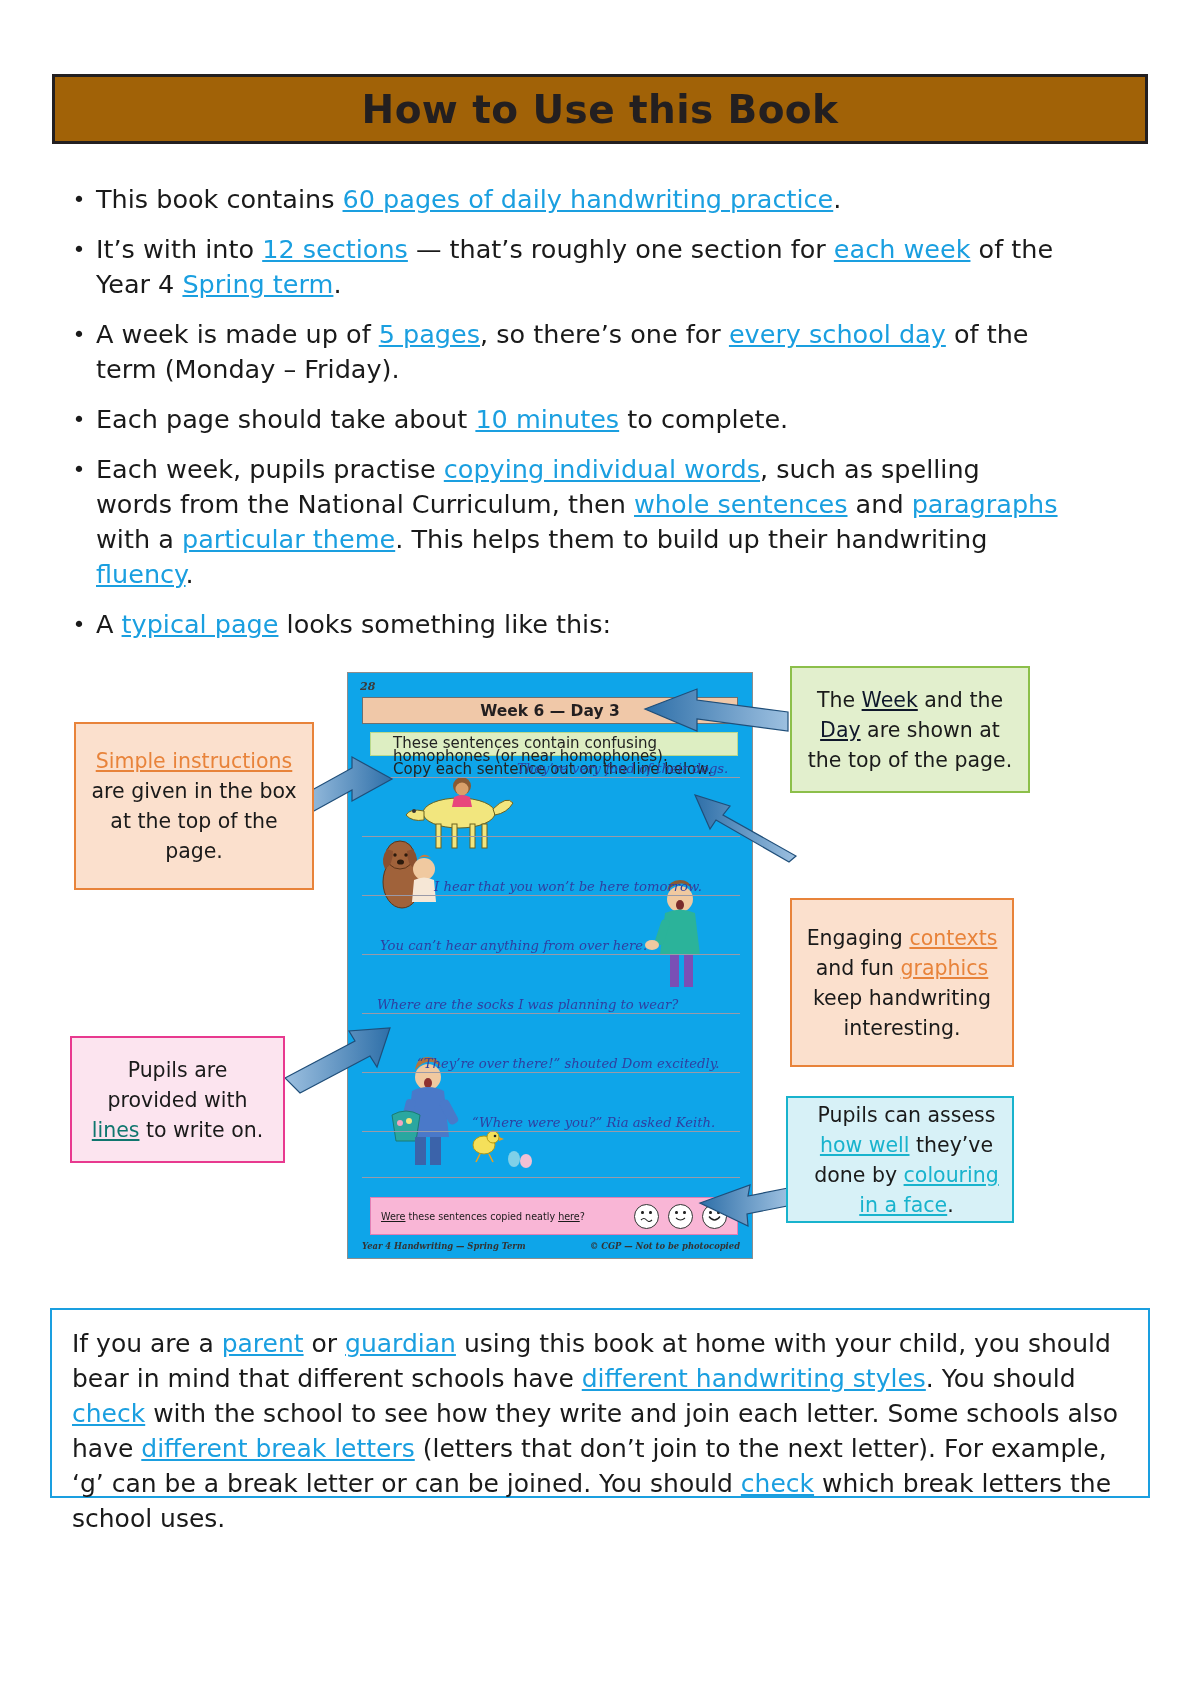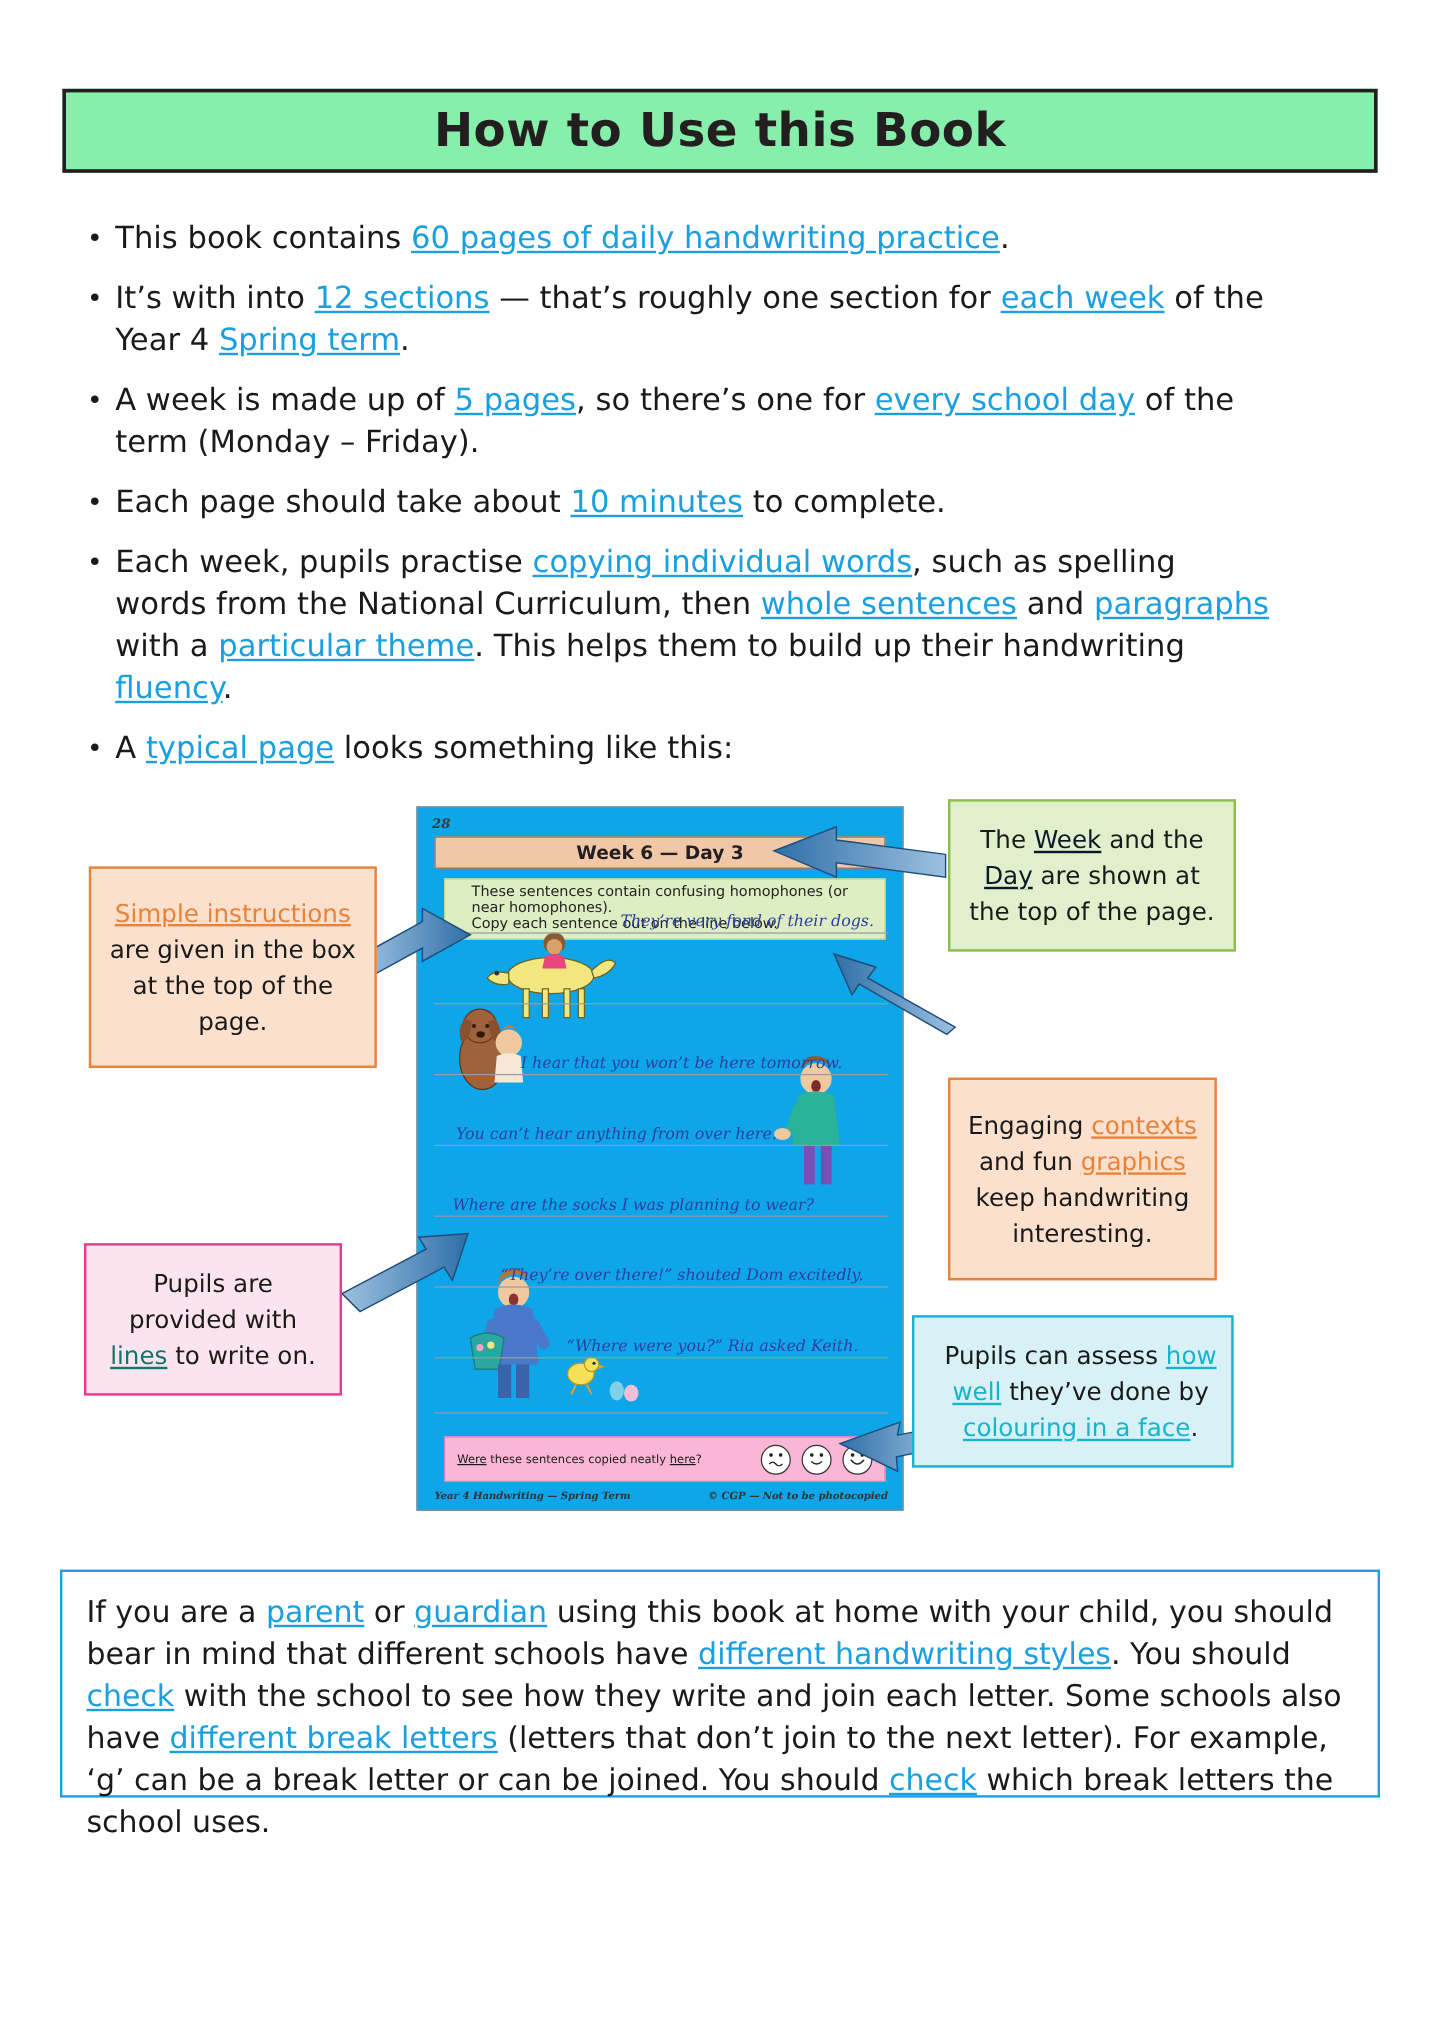--- a/index.html
+++ b/index.html
@@ -7,21 +7,21 @@
     width:1200px;height:1697px;
     background:#ffffff;
     font-family:"Liberation Sans", sans-serif;
     position:relative;
     overflow:hidden;
   }
 
   
   .page-header{
     position:absolute; left:52px; top:74px; width:1096px; height:70px;
-    background:#86efac;
+    background:#a16207;
     border:3px solid #231f20;
     box-sizing:border-box;
     display:flex; align-items:center; justify-content:center;
   }
   .page-header .title{
     font-family:"DejaVu Sans", sans-serif;
     font-size:39px; font-weight:bold; color:#231f20;
     letter-spacing:.4px;
   }
 
@@ -63,21 +63,21 @@
   .co-cyan  {background:#d7f1f7;border:2px solid #18b3cd;}
   .u-orange{color:#e8833a;text-decoration:underline;text-underline-offset:2px;}
   .u-green {color:#0f172a;text-decoration:underline;text-underline-offset:2px;}
   .u-pink  {color:#0f766e;text-decoration:underline;text-underline-offset:2px;}
   .u-cyan  {color:#18b3cd;text-decoration:underline;text-underline-offset:2px;}
 
   #co-instructions{left:74px; top:686px; width:240px; height:168px;}
   #co-weekday    {left:790px; top:666px; width:240px; height:127px;}
   #co-graphics   {left:790px; top:862px; width:224px; height:169px;}
   #co-lines      {left:70px; top:1036px; width:215px; height:127px;}
-  #co-faces      {left:760px; top:1096px; width:268px; height:127px;padding-left:23px;}
+  #co-faces      {left:786px; top:1096px; width:228px; height:127px;padding-left:23px;}
 
   
   .arrows{position:absolute;left:0;top:0;width:1200px;height:1697px;z-index:5;pointer-events:none;}
 
   
   .sample{
     position:absolute; left:347px; top:672px;
     width:406px; height:587px;
     background:#0ea5e9;
     border:1.5px solid #8d8d8d;
@@ -92,26 +92,26 @@
   }
   .sp-title{
     position:absolute;left:14px;top:24px;width:376px;height:27px;
     background:#f0c8a8;border:1.3px solid #6f6f6f;
     box-sizing:border-box;
     display:flex;align-items:center;justify-content:center;
     font-family:"DejaVu Sans", sans-serif;
     font-weight:bold;font-size:15.5px;color:#231f20;
   }
   .sp-instr{
-    position:absolute;left:22px;top:59px;width:368px;height:51px;
+    position:absolute;left:22px;top:59px;width:368px;height:24px;
     background:#ddeec2;border:1px solid #b9d98c;
     box-sizing:border-box;
     padding:4px 10px 0 22px;
     font-family:"DejaVu Sans", sans-serif;
-    font-size:12px;line-height:13px;color:#222;
+    font-size:15px;line-height:13px;color:#222;
   }
   .sp-lines{position:absolute;left:14px;top:104px;width:378px;height:404px;}
   .wline{position:absolute;left:0;width:378px;height:1px;background:#9a9aa8;}
   .hw{
     position:absolute;
     font-family:"DejaVu Serif", serif;
     font-style:italic;
     font-size:13.2px;
     color:#2f3fa0;
     white-space:nowrap;

